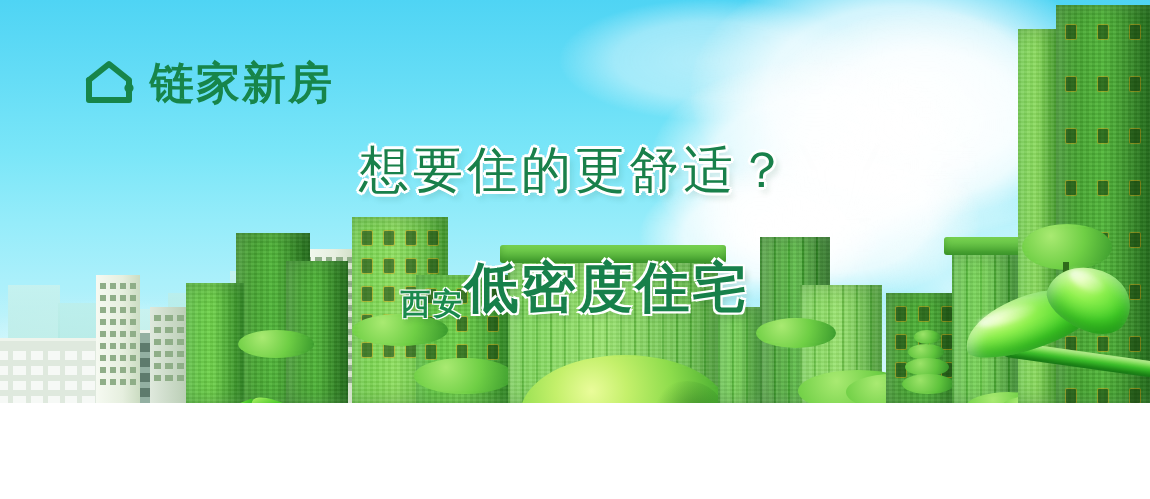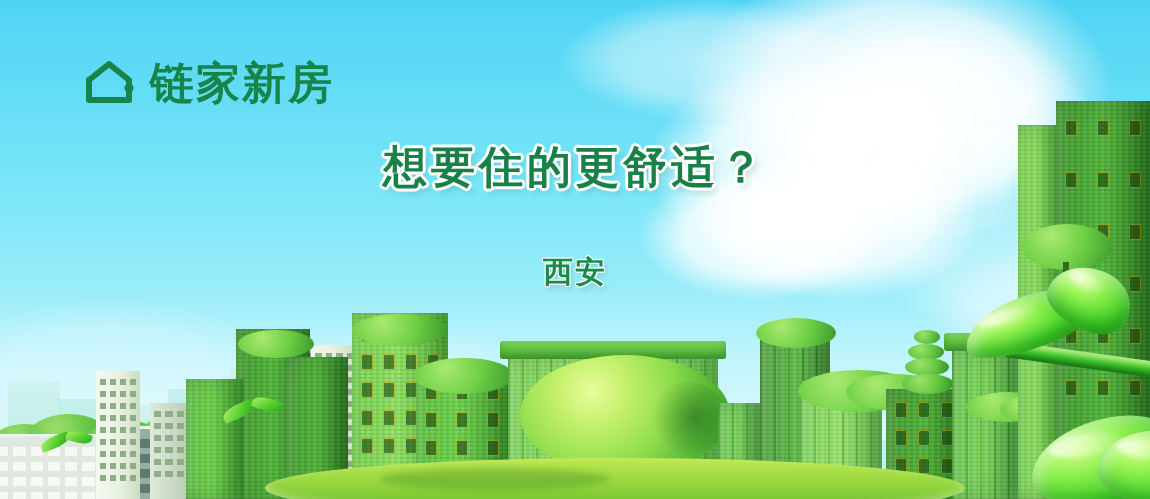--- a/index.html
+++ b/index.html
@@ -1,20 +1,20 @@
 <!DOCTYPE html>
 <html><head>
 <meta charset="utf-8">
 <style>
   html,body{margin:0;padding:0;background:#fff;}
   body{font-family:"Liberation Sans","DejaVu Sans",sans-serif;}
 
   #banner{
     position:relative;
-    width:1150px;height:499px;
+    width:1150px;height:403px;
     overflow:hidden;
     background:linear-gradient(180deg,#4fd4f4 0%,#63dcf6 18%,#7ae6f8 38%,#95ecfa 55%,#abf0fb 70%,#b9f2fa 82%,#c4f4fb 100%);
   }
 
   
   .cloud{position:absolute;border-radius:50%;background:radial-gradient(ellipse at center,rgba(255,255,255,.95) 0%,rgba(255,255,255,.75) 45%,rgba(255,255,255,0) 72%);filter:blur(1px);pointer-events:none;}
   .cloud-main-a{left:690px;top:-40px;width:420px;height:260px;}
   .cloud-main-b{left:760px;top:10px;width:330px;height:230px;}
   .cloud-main-c{left:650px;top:60px;width:330px;height:210px;}
   .cloud-main-d{left:700px;top:140px;width:280px;height:160px;}
@@ -96,21 +96,21 @@
   .stem{position:absolute;background:linear-gradient(180deg,#9aee5a,#3cc02b 55%,#1c8c18);box-shadow:inset 0 -3px 6px rgba(0,70,0,.4),inset 0 3px 5px rgba(255,255,255,.4);}
   .sprout{position:absolute;border-radius:60% 10% 60% 10%;background:linear-gradient(135deg,#b7f56c,#4ecb2c 60%,#2a9a22);}
 
   
   #logo{position:absolute;left:82px;top:56px;display:flex;align-items:center;gap:14px;}
   #logo-mark{width:54px;height:54px;position:relative;}
   #logo-text{font-size:44px;line-height:1;font-weight:700;color:#17854a;letter-spacing:2px;white-space:nowrap;}
 
   
   #headline{position:absolute;left:0;right:0;top:144px;text-align:center;}
-  #headline-main{font-size:44px;line-height:1.05;font-weight:700;color:#19804a;letter-spacing:4px;
+  #headline-main{font-size:50px;line-height:1.05;font-weight:400;color:#19804a;letter-spacing:4px;
     text-shadow:
       -2px -2px 0 #fff, 2px -2px 0 #fff, -2px 2px 0 #fff, 2px 2px 0 #fff,
       -3px 0 0 #fff, 3px 0 0 #fff, 0 -3px 0 #fff, 0 3px 0 #fff,
       4px 5px 6px rgba(20,80,40,.20);}
   #subline{position:absolute;left:0;right:0;top:252px;text-align:center;white-space:nowrap;
     display:flex;align-items:flex-end;justify-content:center;gap:0;}
   .sub-small{font-size:30px;font-weight:700;color:#1a8a4d;letter-spacing:2px;
     text-shadow:-1px -1px 0 #fff,1px -1px 0 #fff,-1px 1px 0 #fff,1px 1px 0 #fff,3px 4px 5px rgba(20,80,40,.18);}
   .sub-big{font-size:54px;font-weight:700;color:#17804a;letter-spacing:3px;
     text-shadow:-2px -2px 0 #fff,2px -2px 0 #fff,-2px 2px 0 #fff,2px 2px 0 #fff,4px 5px 6px rgba(20,80,40,.20);}
@@ -654,15 +654,16 @@
     </div>
     <div id="logo-text">链家新房</div>
   </div>
 
   <div id="headline">
     <div id="headline-main">想要住的更舒适？</div>
   </div>
 
   <div id="subline">
     <span class="sub-small">西安</span>
+    <span class="sub-big">低密度住宅</span>
   </div>
 
 </div>
 
 </body></html>

